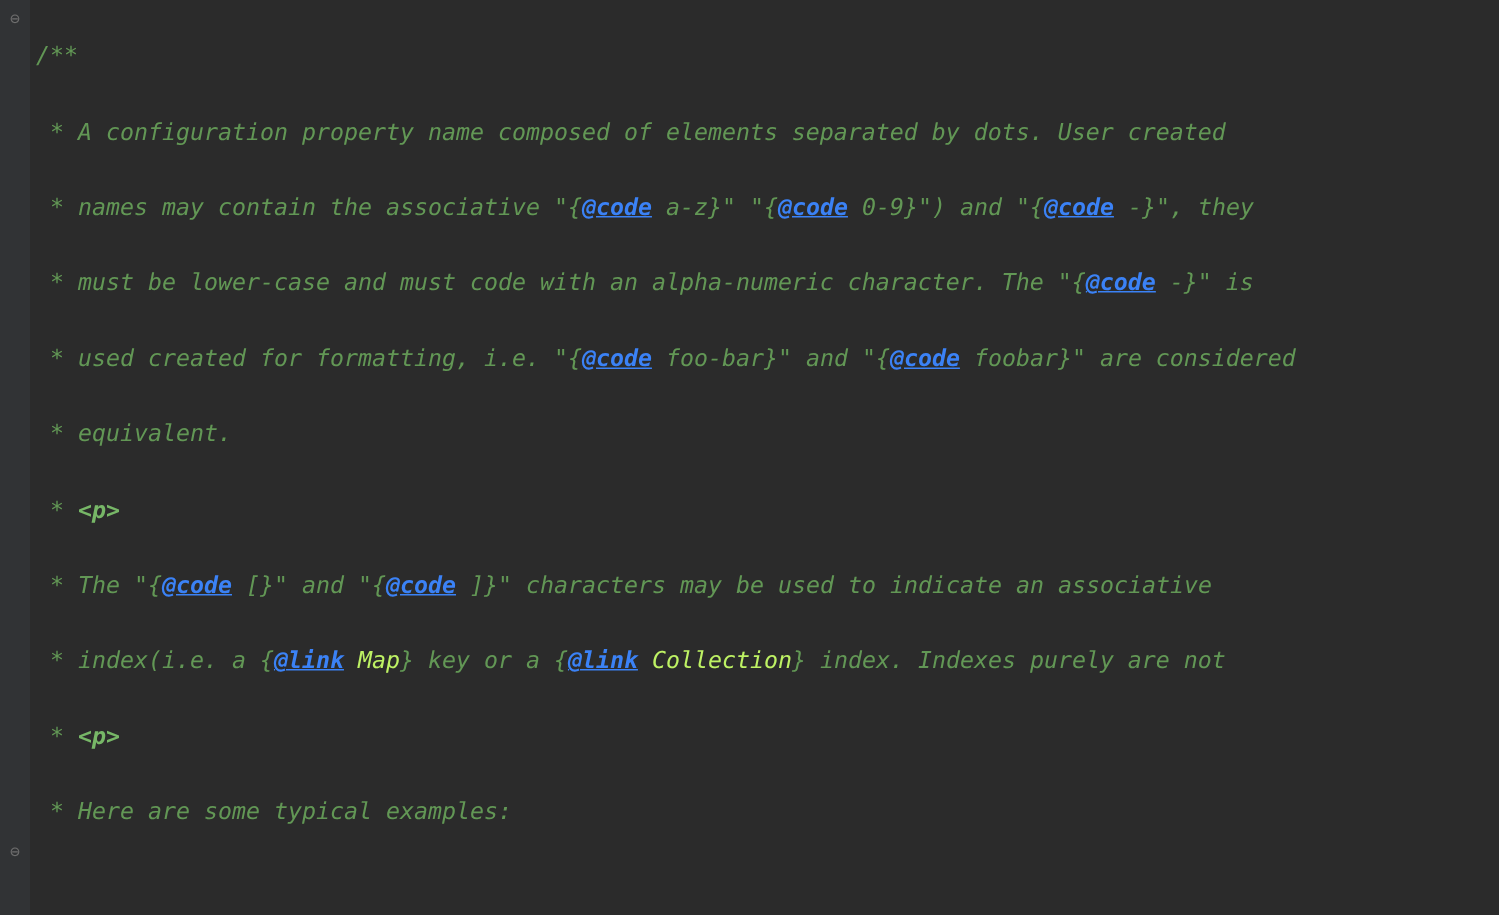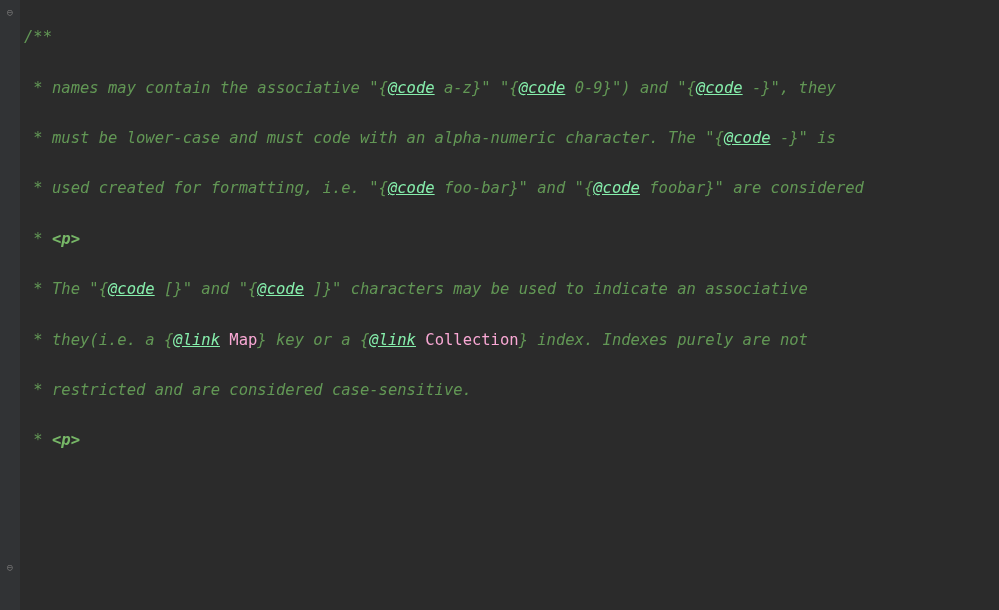--- a/index.html
+++ b/index.html
@@ -33,43 +33,45 @@
     line-height: 14px;
     text-align: center;
     user-select: none;
   }
   .code {
     padding-left: 4px;
     white-space: pre;
     color: #a9b7c6;
   }
   .c-doc   { color: #629755; font-style: italic; }     
-  .c-tag   { color: #86efac; font-style: italic; font-weight: normal; text-decoration: underline; } 
+  .c-tag   { color: #3b82f6; font-style: italic; font-weight: bold; text-decoration: underline; } 
   .c-html  { color: #77b767; font-style: italic; font-weight: bold; } 
-  .c-ref   { color: #f9a8d4; }
+  .c-ref   { color: #bef264; font-style: italic; }
   .line { display: block; }
 </style>
 </head>
 <body>
 
 <div class="editor">
   <div class="gutter">
     <div class="fold" style="top:6px">⊖</div>
     <div class="fold" style="top:561px">⊖</div>
   </div>
   <div class="code">
 <span class="line c-doc">/**</span>
+<span class="line"><span class="c-doc"> * A configuration property name composed of elements separated by dots. User created</span></span>
 <span class="line"><span class="c-doc"> * names may contain the associative "{</span><span class="c-tag">@code</span><span class="c-doc"> a-z}" "{</span><span class="c-tag">@code</span><span class="c-doc"> 0-9}") and "{</span><span class="c-tag">@code</span><span class="c-doc"> -}", they</span></span>
 <span class="line"><span class="c-doc"> * must be lower-case and must code with an alpha-numeric character. The "{</span><span class="c-tag">@code</span><span class="c-doc"> -}" is</span></span>
 <span class="line"><span class="c-doc"> * used created for formatting, i.e. "{</span><span class="c-tag">@code</span><span class="c-doc"> foo-bar}" and "{</span><span class="c-tag">@code</span><span class="c-doc"> foobar}" are considered</span></span>
+<span class="line"><span class="c-doc"> * equivalent.</span></span>
 <span class="line"><span class="c-doc"> *</span><span class="c-doc"> </span><span class="c-html">&lt;p&gt;</span></span>
 <span class="line"><span class="c-doc"> * The "{</span><span class="c-tag">@code</span><span class="c-doc"> [}" and "{</span><span class="c-tag">@code</span><span class="c-doc"> ]}" characters may be used to indicate an associative</span></span>
-<span class="line"><span class="c-doc"> * they(i.e. a {</span><span class="c-tag">@link</span><span class="c-ref"> Map</span><span class="c-doc">} key or a {</span><span class="c-tag">@link</span><span class="c-ref"> Collection</span><span class="c-doc">} index. Indexes purely are not</span></span>
-<span class="line"><span class="c-doc"> * restricted and are considered case-sensitive.</span></span>
+<span class="line"><span class="c-doc"> * index(i.e. a {</span><span class="c-tag">@link</span><span class="c-ref"> Map</span><span class="c-doc">} key or a {</span><span class="c-tag">@link</span><span class="c-ref"> Collection</span><span class="c-doc">} index. Indexes purely are not</span></span>
 <span class="line"><span class="c-doc"> *</span><span class="c-doc"> </span><span class="c-html">&lt;p&gt;</span></span>
+<span class="line"><span class="c-doc"> * Here are some typical examples:</span></span>
 
 
 
 
 
 
 
 
 
 

